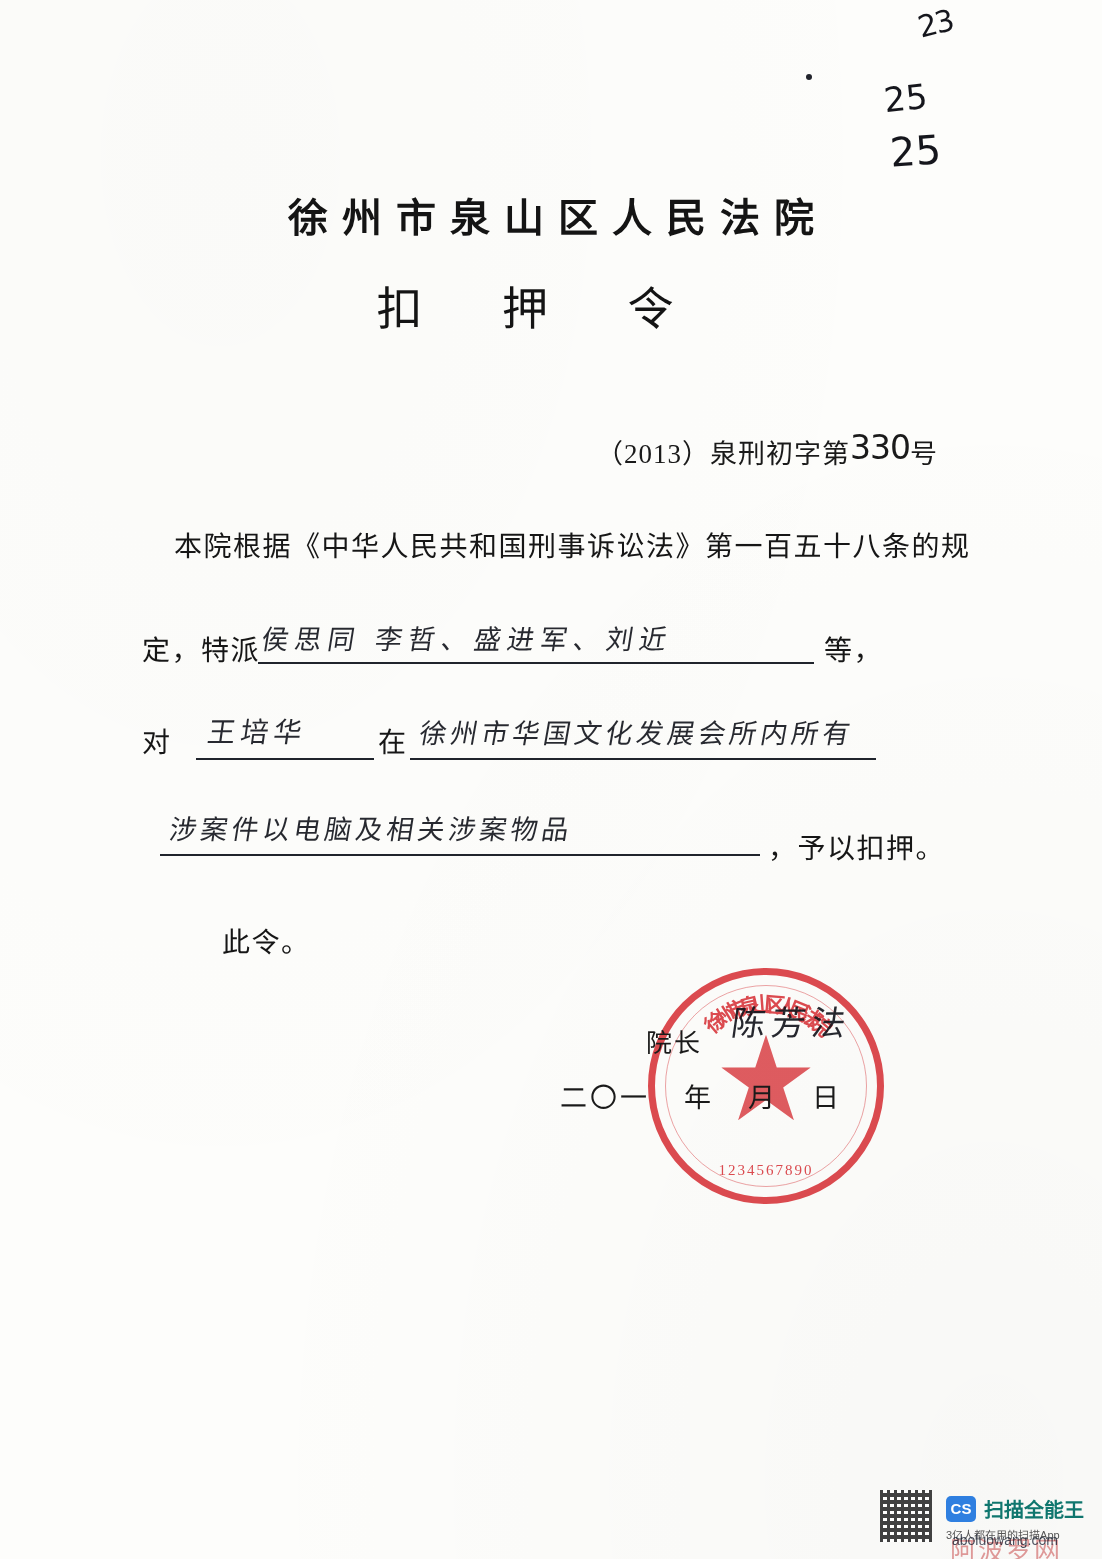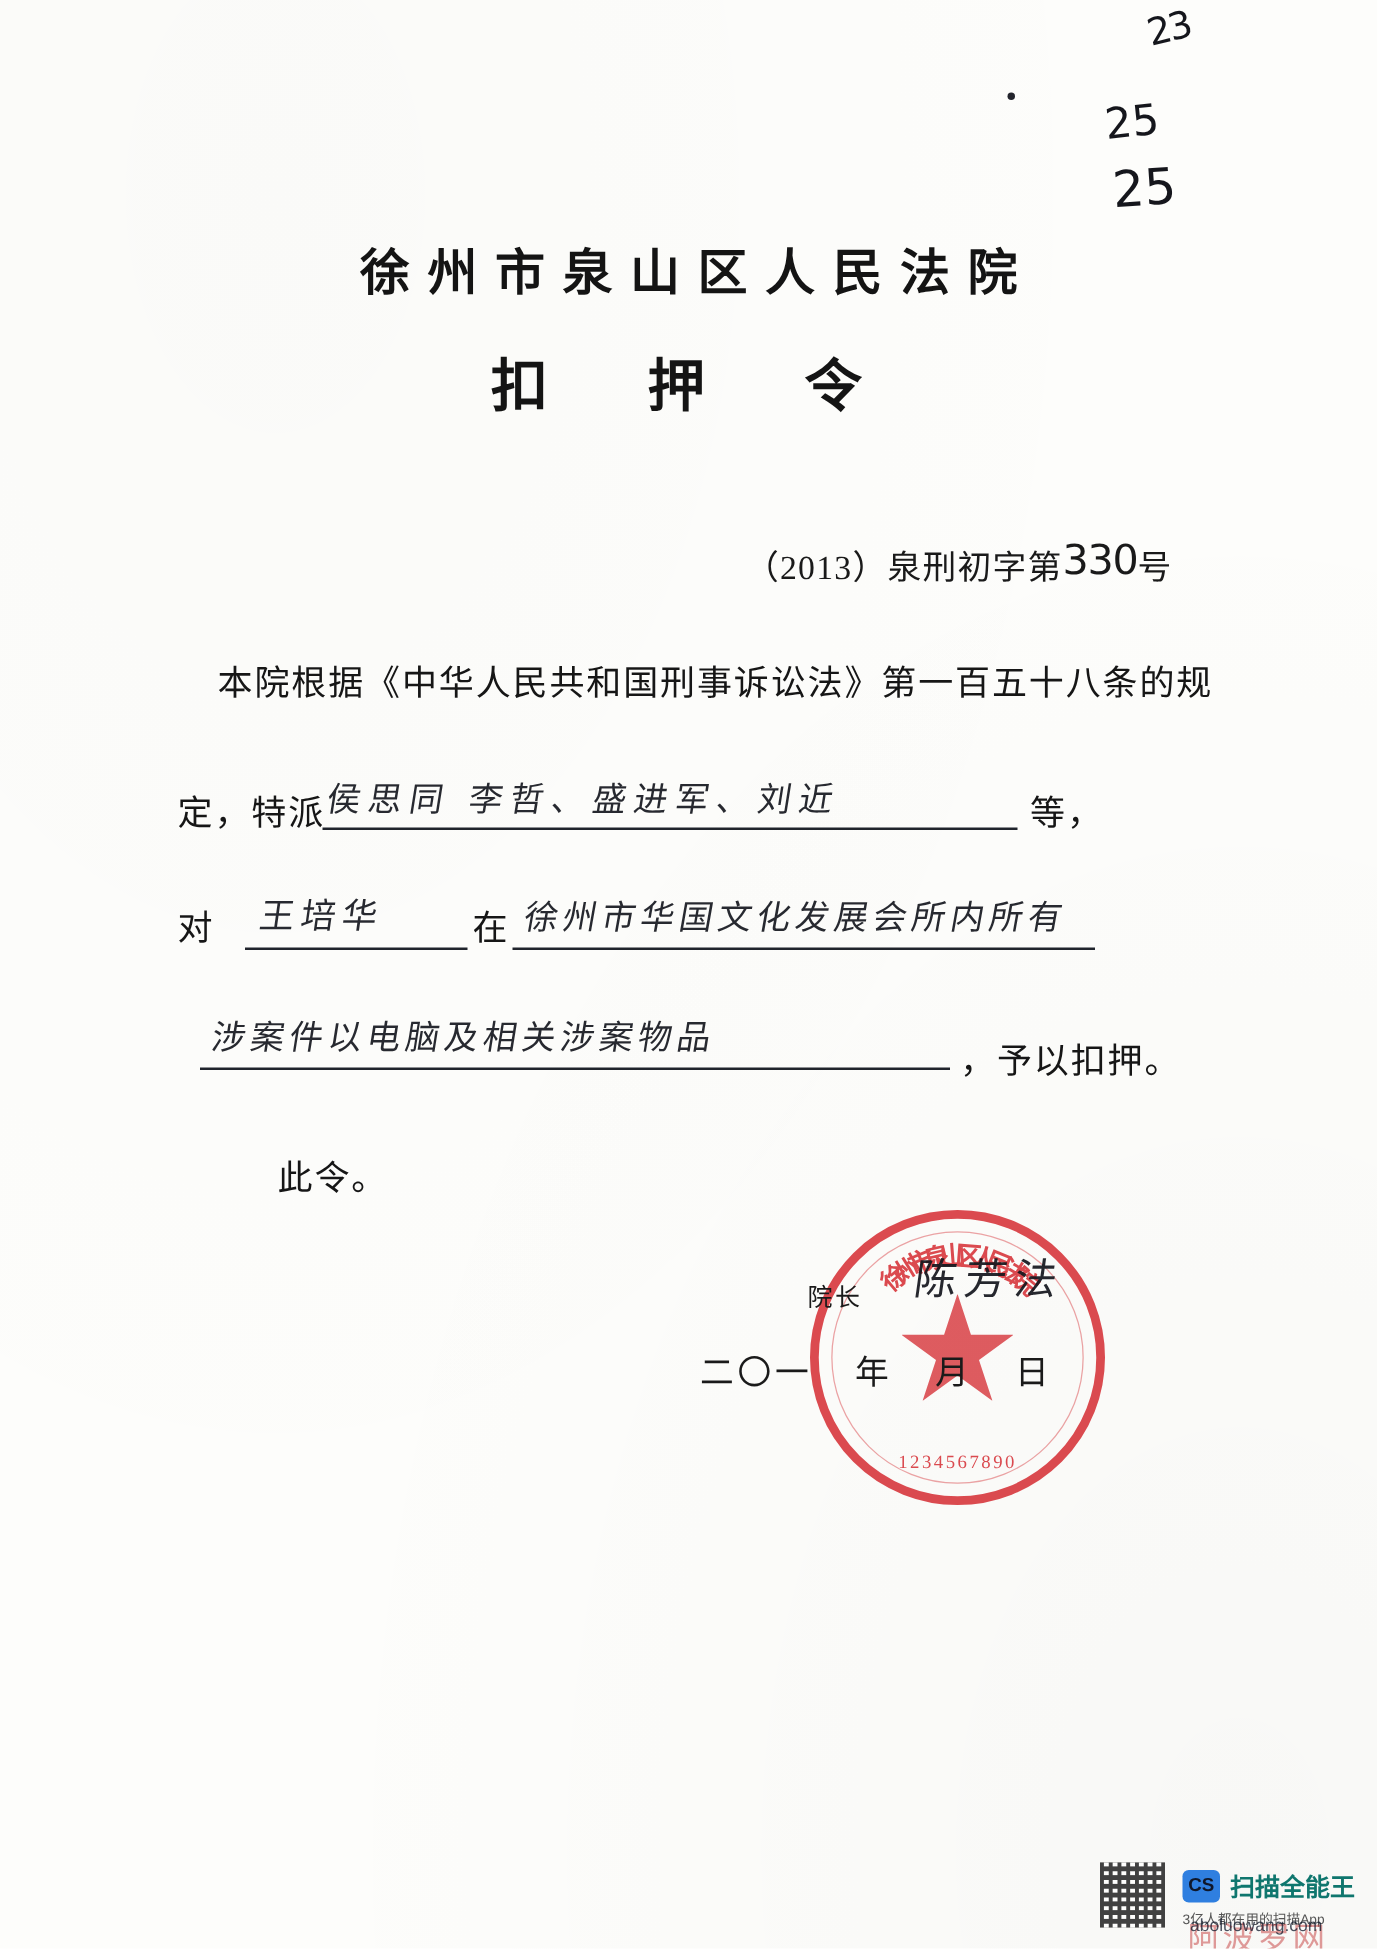--- a/index.html
+++ b/index.html
@@ -82,26 +82,25 @@
     text-indent: 14px;
     color: #141414;
   }
   .doc-title {
     position: absolute;
     top: 272px;
     left: 0;
     width: 1050px;
     text-align: center;
     font-family: "Liberation Serif", "DejaVu Serif", serif;
-    font-weight: bold;
+    font-weight: normal;
     font-size: 46px;
     letter-spacing: 34px;
     text-indent: 34px;
     color: #141414;
-    padding-left: 16px;
   }
 
   
   .case-no {
     position: absolute;
     top: 432px;
     left: 596px;
     font-size: 27px;
     letter-spacing: 1px;
     white-space: nowrap;
@@ -173,21 +172,21 @@
     font-size: 27px;
     letter-spacing: 4px;
     transform: skewX(-9deg);
   }
 
   
   .sign-label {
     position: absolute;
     top: 1022px;
     left: 646px;
-    font-size: 20px;
+    font-size: 26px;
     letter-spacing: 2px;
   }
   .hw-signature {
     position: absolute;
     top: 996px;
     left: 732px;
     font-size: 34px;
     letter-spacing: 6px;
     font-family: "DejaVu Sans", sans-serif;
     color: #14161d;
@@ -284,21 +283,21 @@
     opacity: 0.85;
   }
   .cs-badge {
     position: absolute;
     left: 66px;
     top: 6px;
     width: 30px;
     height: 26px;
     border-radius: 5px;
     background: #2f7fe0;
-    color: #0f172a;
+    color: #ffffff;
     font-family: "Liberation Sans", sans-serif;
     font-weight: bold;
     font-size: 15px;
     line-height: 26px;
     text-align: center;
   }
   .cs-text {
     position: absolute;
     left: 104px;
     top: 4px;

